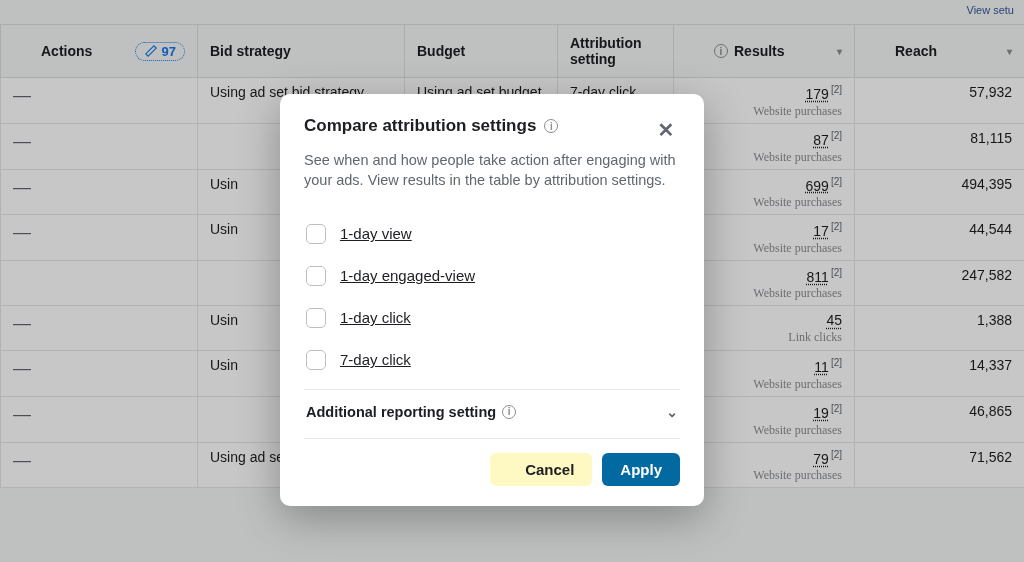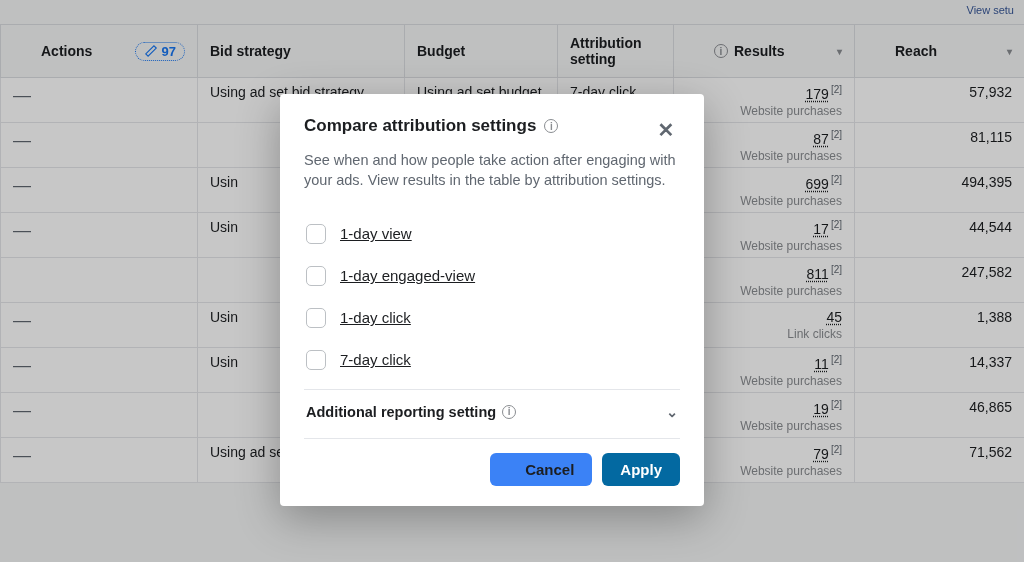--- a/index.html
+++ b/index.html
@@ -63,21 +63,21 @@
     border: 1px solid #e4e6ea;
     padding: 6px 12px 4px;
     vertical-align: top;
     height: 45px;
     overflow: hidden;
     white-space: nowrap;
     text-overflow: ellipsis;
   }
   .tbl td.right, .tbl th.right { text-align: right; }
   .tbl td.dash { color: #606770; font-size: 18px; line-height: 1; padding-top: 8px;}
-  .muted-sub { color: #8a8d91; font-size: 12px; display: block; margin-top: 2px; }
+  .muted-sub { color: #8a8d91; font-size: 12px; display: block; margin-top: 2px; font-family: Liberation Serif, serif; }
   .res-val { text-decoration: underline dotted; text-underline-offset: 2px; color: #1c1e21; }
   .sup { font-size: 10px; color: #606770; vertical-align: super; margin-left: 2px;}
   .reach-val { color: #1c1e21; }
 
   
   .act-count {
     display: inline-flex; align-items: center;
     color: #1877f2; font-weight: 600; font-size: 13px;
     border: 1px dotted #1877f2;
     border-radius: 12px;
@@ -104,21 +104,21 @@
   }
 
   
   .modal {
     position: absolute;
     z-index: 10;
     top: 94px;
     left: 280px;
     width: 424px;
     background: #fff;
-    border-radius: 4px;
+    border-radius: 10px;
     box-shadow: 0 12px 44px rgba(0,0,0,0.30);
     padding: 22px 24px 20px;
   }
   .modal-head {
     display: flex; align-items: flex-start; gap: 8px;
   }
   .modal-title {
     font-size: 17px; font-weight: 700; color: #1c1e21;
   }
   .close-x {
@@ -147,21 +147,21 @@
     font-weight: 700; font-size: 14.5px; gap: 6px;
   }
   .chev { margin-left: auto; color: #606770; font-size: 14px; }
   .modal-foot {
     display: flex; justify-content: flex-end; gap: 10px; margin-top: 14px;
   }
   .btn {
     font-size: 15px; font-weight: 600; border-radius: 6px;
     padding: 8px 18px; border: none; cursor: pointer;
   }
-  .btn-secondary { background: #3b82f6; color: #1c1e21; padding-left: 35px; }
+  .btn-secondary { background: #fef9c3; color: #1c1e21; padding-left: 35px; }
   .btn-primary   { background: #0369a1; color: #fff; }
 </style>
 </head>
 <body>
 
 <div class="viewsetup">View setu</div>
 
 <table class="tbl">
   <colgroup>
     <col class="c-actions">

